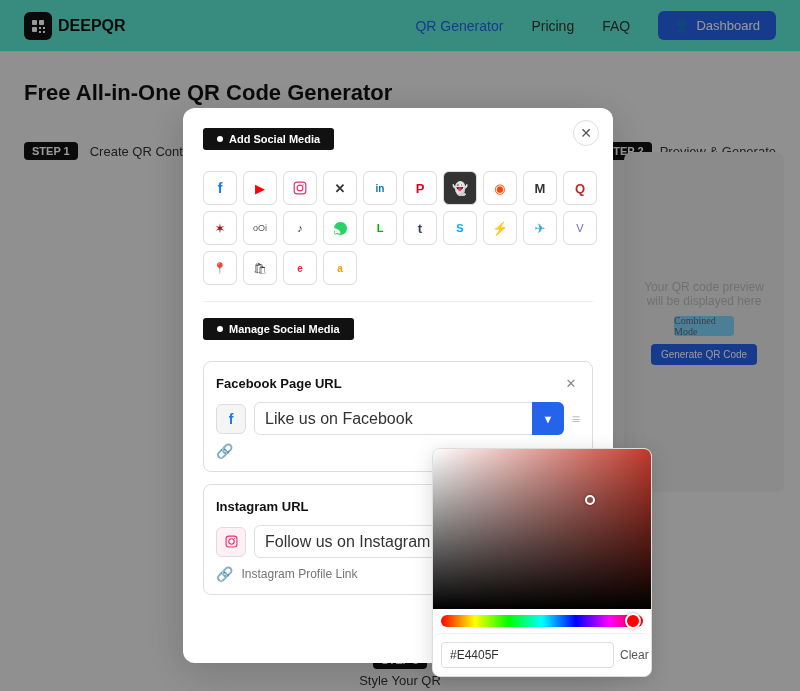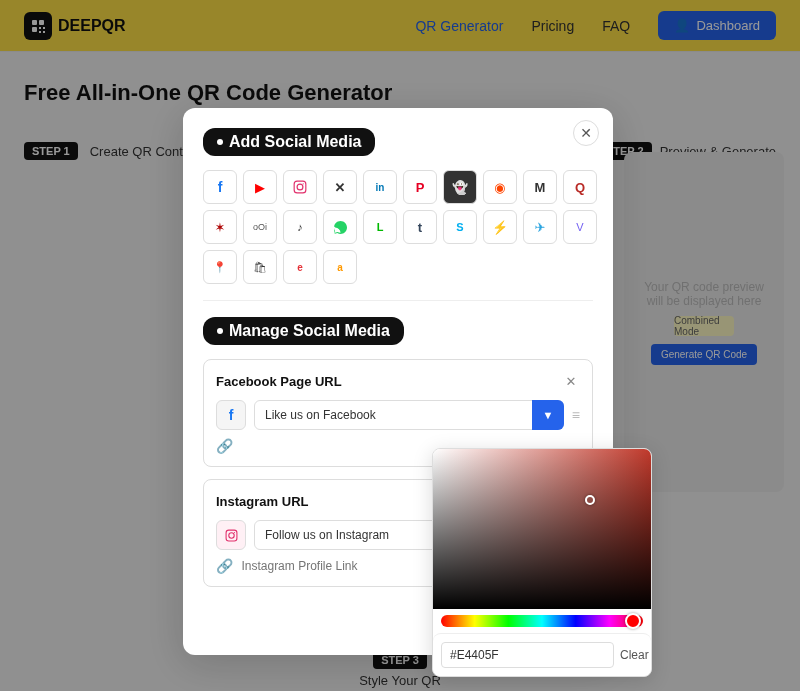--- a/index.html
+++ b/index.html
@@ -7,21 +7,21 @@
       font-family: -apple-system, BlinkMacSystemFont, 'Segoe UI', sans-serif;
       background: #f5f5f5;
       width: 800px;
       height: 691px;
       overflow: hidden;
       position: relative;
     }
 
     
     .navbar {
-      background: #fde047;
+      background: #5eead4;
       height: 52px;
       display: flex;
       align-items: center;
       padding: 0 24px;
       border-bottom: 1px solid #e8e8e8;
       position: relative;
       z-index: 1;
       gap: 46px;
     }
     .nav-logo {
@@ -147,25 +147,25 @@
       color: #555;
     }
 
     
     .section-header {
       display: inline-flex;
       align-items: center;
       gap: 6px;
       background: #111;
       color: #fff;
-      border-radius: 12px;
+      border-radius: 3px;
       padding: 5px 14px;
-      font-size: 16px;
+      font-size: 11px;
       font-weight: 600;
-      margin-bottom: 14px;
+      margin-bottom: 21px;
     }
     .section-header-dot {
       width: 6px;
       height: 6px;
       background: #fff;
       border-radius: 50%;
     }
 
     .social-icons-grid {
       display: grid;
@@ -246,21 +246,21 @@
     }
     .social-card-select-wrapper {
       flex: 1;
       position: relative;
     }
     .social-card-select {
       width: 100%;
       border: 1px solid #ddd;
       border-radius: 6px;
       padding: 7px 44px 7px 10px;
-      font-size: 12px;
+      font-size: 16px;
       color: #333;
       appearance: none;
       background: #fff;
       cursor: pointer;
     }
     .select-chevron {
       position: absolute;
       right: 0;
       top: 0;
       bottom: 0;
@@ -489,21 +489,21 @@
       <div class="step-right">
         <span class="step-badge-2">STEP 2</span>
         <span class="step-label">Preview &amp; Generate</span>
       </div>
     </div>
   </div>
 
   <div class="right-panel">
     <div style="color:#bbb;font-size:12px;text-align:center;">Your QR code preview<br>will be displayed here</div>
     <div style="display:flex;gap:8px;">
-      <div style="background:#fef9c3;border-radius:4px;width:60px;height:20px;display:flex;align-items:center;justify-content:center;font-size:10px;color:#666;">Combined Mode</div>
+      <div style="background:#7dd3fc;border-radius:4px;width:60px;height:20px;display:flex;align-items:center;justify-content:center;font-size:10px;color:#666;font-family:Liberation Serif, serif;">Combined Mode</div>
     </div>
     <button style="background:#2563eb;color:#fff;border:none;border-radius:4px;padding:5px 10px;font-size:10px;cursor:pointer;">Generate QR Code</button>
   </div>
 
   <div class="step3-bar">
     <span class="step-badge">STEP 3</span>
     <span class="step-label">Style Your QR</span>
   </div>
 </div>
 

